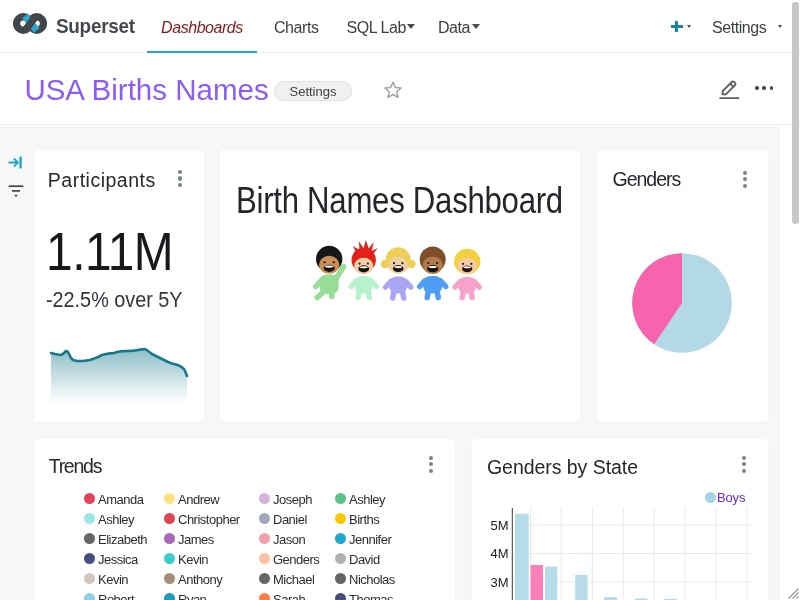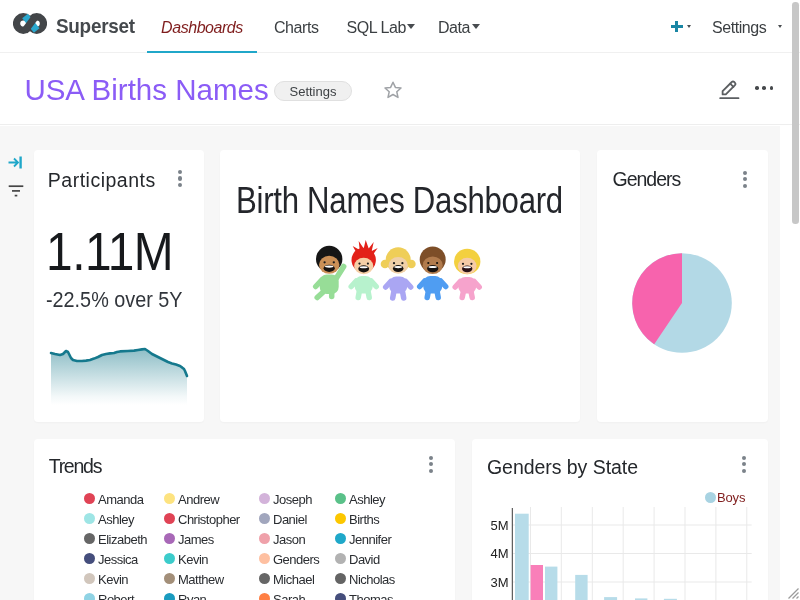--- a/index.html
+++ b/index.html
@@ -273,21 +273,21 @@
   <div class="leg" style="left:335px; top:425.7px;">
         <div class="ldot" style="background:#b2b2b2;"></div>
         <div class="ltxt">David</div>
       </div>
   <div class="leg" style="left:84px; top:445.7px;">
         <div class="ldot" style="background:#d1c6bc;"></div>
         <div class="ltxt">Kevin</div>
       </div>
   <div class="leg" style="left:164px; top:445.7px;">
         <div class="ldot" style="background:#a38f79;"></div>
-        <div class="ltxt">Matthew</div>
+        <div class="ltxt">Anthony</div>
       </div>
   <div class="leg" style="left:259px; top:445.7px;">
         <div class="ldot" style="background:#666666;"></div>
         <div class="ltxt">Michael</div>
       </div>
   <div class="leg" style="left:335px; top:445.7px;">
         <div class="ldot" style="background:#646464;"></div>
         <div class="ltxt">Nicholas</div>
       </div>
   <div class="leg" style="left:84px; top:465.8px;">
@@ -309,21 +309,21 @@
 
   <div class="card" style="left:472px; top:313px; width:296px; height:200px;"></div>
   <div class="ctitle" style="left:487px; top:329.5px; letter-spacing:-0.05px;">Genders by State</div>
   <div class="kebab" style="left:741.8px; top:329.9px;">
     <div class="kdot" style="top:0;"></div>
         <div class="kdot" style="top:6.4px;"></div>
         <div class="kdot" style="top:12.8px;"></div>
   </div>
   <div class="leg" style="left:704.6px; top:364.4px;">
     <div class="ldot" style="background:#a8d3e2;"></div>
-    <div class="ltxt" style="left:12.5px; color:#7f1d1d; letter-spacing:-0.2px;">Boys</div>
+    <div class="ltxt" style="left:12.5px; color:#6d28d9; letter-spacing:-0.2px;">Boys</div>
   </div>
   <svg class="abs" style="left:472px; top:379px;" width="296" height="95" viewBox="0 0 296 95">
     <g stroke="#e9e9e9" stroke-width="1">
       <path d="M40.8 20 L279.7 20"></path>
       <path d="M40.8 48.5 L279.7 48.5"></path>
       <path d="M40.8 77 L279.7 77"></path>
       <path d="M58.5 2 L58.5 95"></path>
       <path d="M89.3 2 L89.3 95"></path>
       <path d="M120.3 2 L120.3 95"></path>
       <path d="M151.2 2 L151.2 95"></path>

